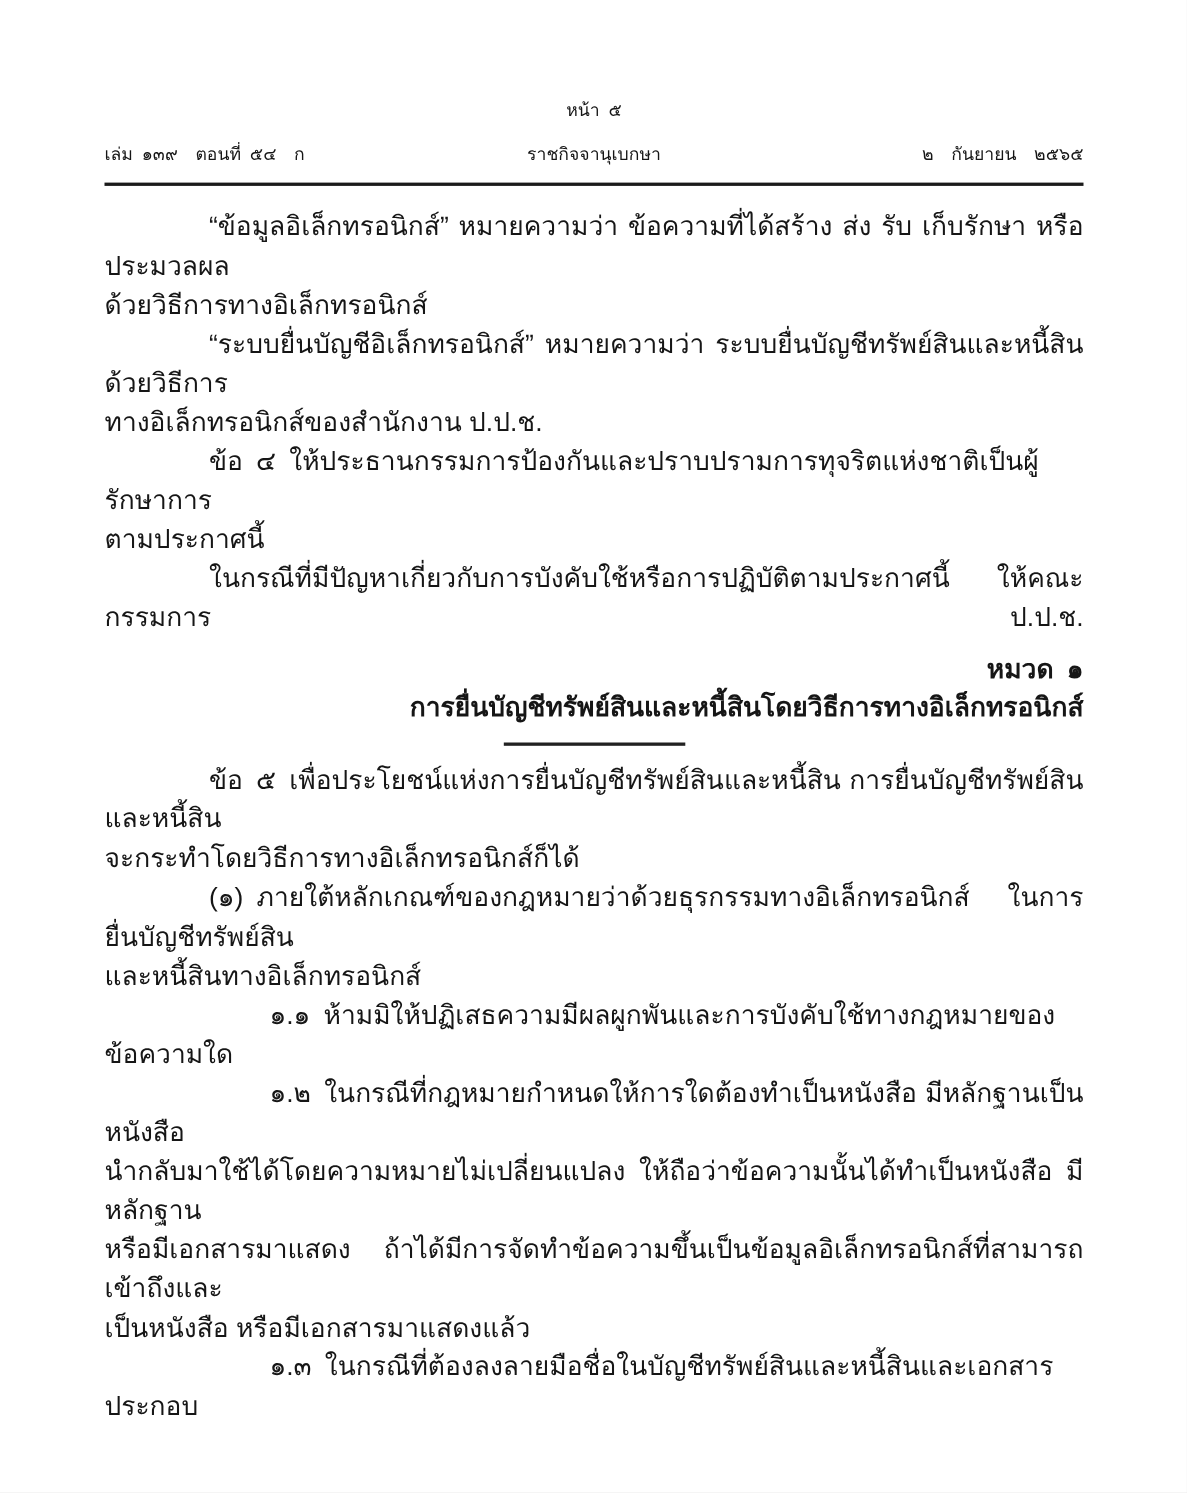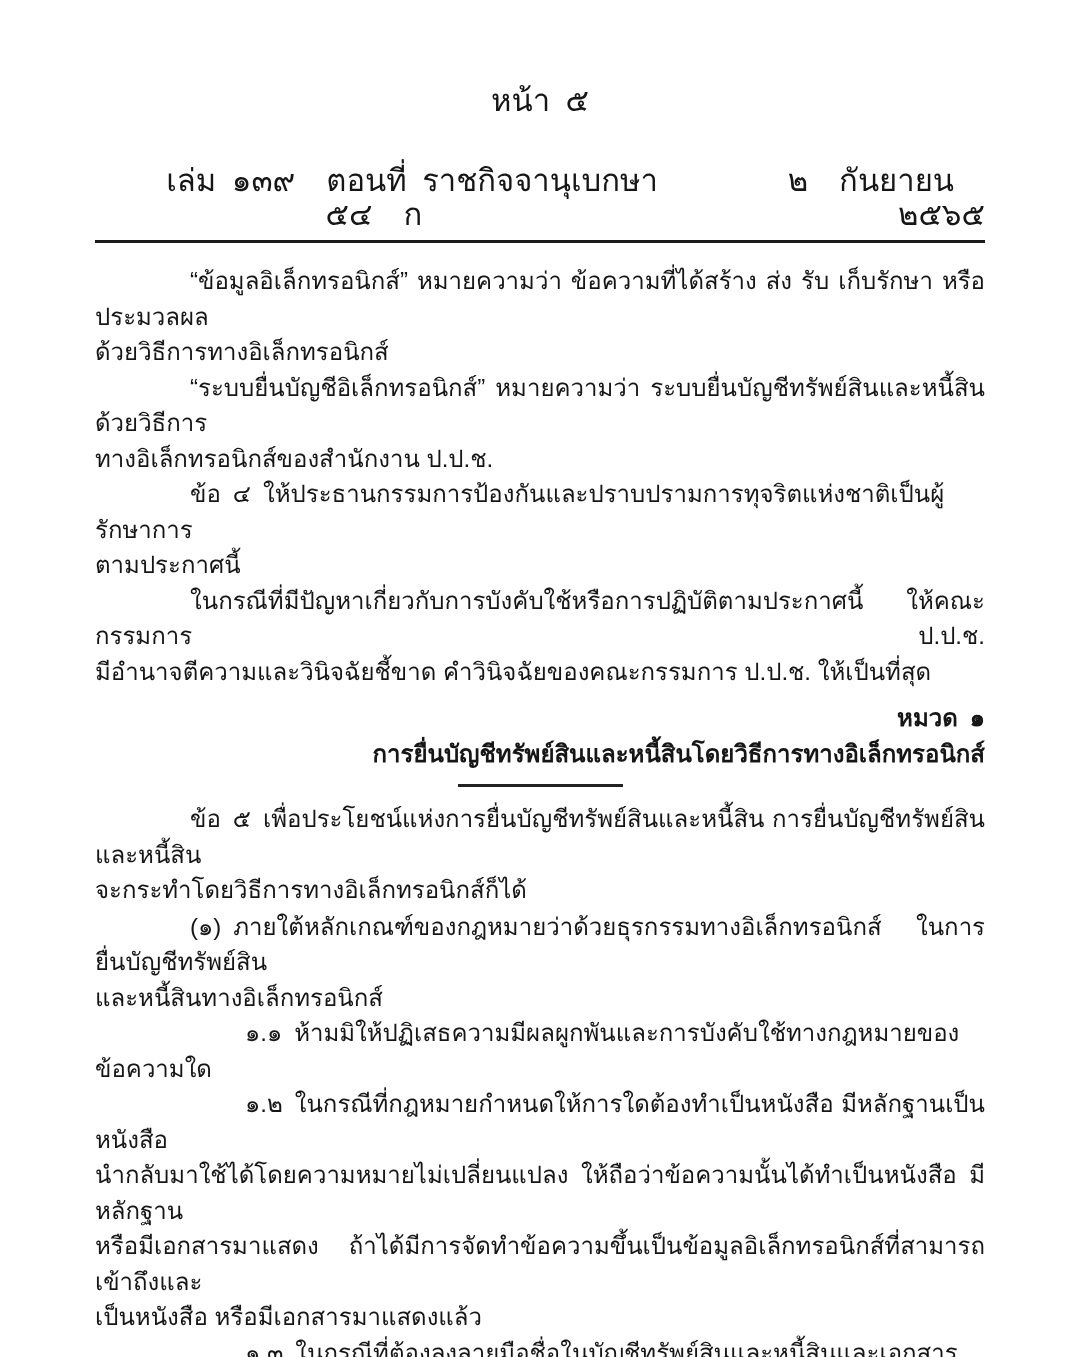--- a/index.html
+++ b/index.html
@@ -3,28 +3,28 @@
 <meta charset="utf-8">
 <style>
   html,body{margin:0;padding:0;background:#e8e8e8;}
   .page{
     width:1079px;height:1357px;background:#ffffff;color:#161616;
     font-family:"Liberation Sans","DejaVu Sans",sans-serif;
     position:relative;overflow:hidden;margin:0 auto;
   }
   .content{width:890px;margin-left:95px;}
   
-  .hdr{padding-top:84px;font-size:31px;}
+  .hdr{padding-top:84px;font-size:16px;}
   .page-num{text-align:center;line-height:34px;}
   .hdr-row{
     display:grid;grid-template-columns:1fr auto 1fr;align-items:baseline;
     margin-top:6px;line-height:34px;text-align:right;
   }
   .hdr-left{justify-self:start;}
-  .hdr-center{justify-self:center;margin-top:40px;}
+  .hdr-center{justify-self:center;}
   .hdr-right{justify-self:end;margin-left:48px;}
   .hdr-rule{border:0;border-top:3px solid #1a1a1a;margin:8px 0 0 0;}
   
   .doc{margin-top:20px;font-size:24px;line-height:35.5px;}
   .ln{min-height:35.5px;}
   .just{text-align:justify;text-align-last:justify;}
   .ind{text-indent:95px;}
   .ind2{text-indent:150px;}
   .para{margin:0;}
   
@@ -64,21 +64,20 @@
         <div class="ln">ทางอิเล็กทรอนิกส์ของสำนักงาน ป.ป.ช.</div>
       </div>
 
       <div class="para">
         <div class="ln just ind">ข้อ ๔ ให้ประธานกรรมการป้องกันและปราบปรามการทุจริตแห่งชาติเป็นผู้รักษาการ</div>
         <div class="ln">ตามประกาศนี้</div>
       </div>
 
       <div class="para">
         <div class="ln just ind">ในกรณีที่มีปัญหาเกี่ยวกับการบังคับใช้หรือการปฏิบัติตามประกาศนี้ ให้คณะกรรมการ ป.ป.ช.</div>
-        <div class="ln">มีอำนาจตีความและวินิจฉัยชี้ขาด คำวินิจฉัยของคณะกรรมการ ป.ป.ช. ให้เป็นที่สุด</div>
       </div>
 
       <section class="chapter">
         <div class="ln">หมวด ๑</div>
         <div class="ln">การยื่นบัญชีทรัพย์สินและหนี้สินโดยวิธีการทางอิเล็กทรอนิกส์</div>
         <hr class="section-divider">
       </section>
 
       <div class="para after-divider">
         <div class="ln just ind">ข้อ ๕ เพื่อประโยชน์แห่งการยื่นบัญชีทรัพย์สินและหนี้สิน การยื่นบัญชีทรัพย์สินและหนี้สิน</div>

